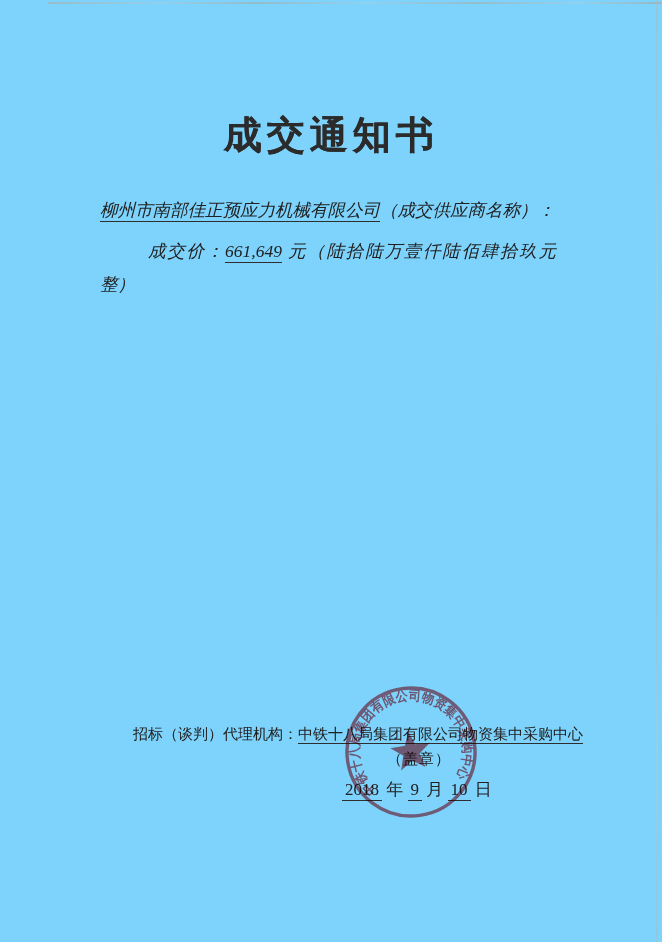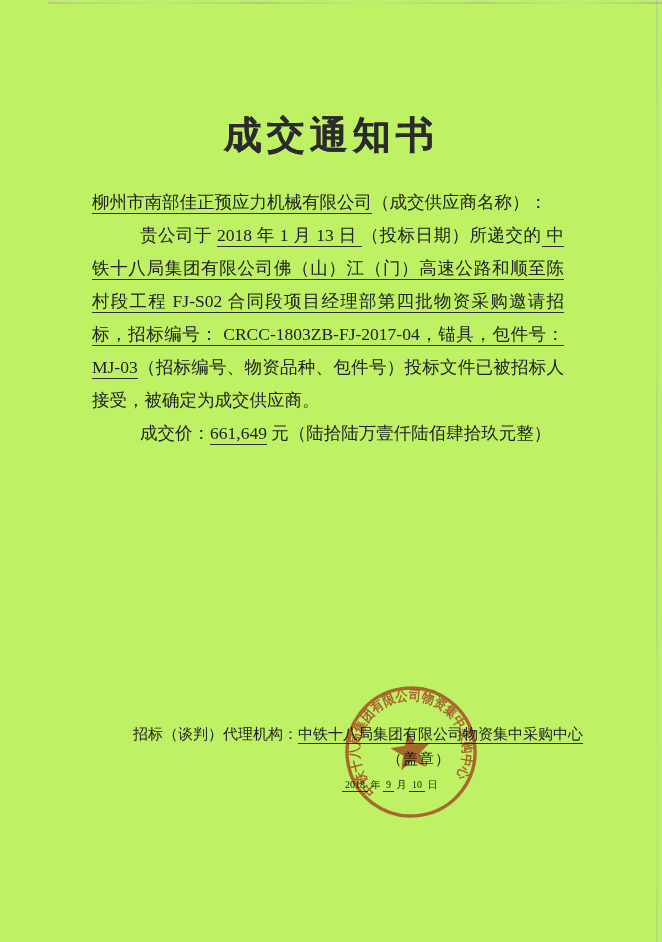--- a/index.html
+++ b/index.html
@@ -1,20 +1,20 @@
 <!DOCTYPE html>
 <html><head>
 <meta charset="utf-8">
 <style>
   html,body { margin:0; padding:0; background:#ededeb; }
   .page {
     position:relative;
     width:662px; height:942px;
     margin:0 auto;
-    background:#bef264;
+    background:#7dd3fc;
     overflow:hidden;
     font-family:"Liberation Serif","DejaVu Serif",serif;
     color:#212121;
   }
   
   .scan-top {
     position:absolute; top:2px; left:48px; right:0; height:2px;
     background:linear-gradient(90deg,
       rgba(175,170,158,.55) 0%, rgba(205,200,190,.25) 18%,
       rgba(170,165,152,.5) 34%, rgba(210,205,195,.2) 52%,
@@ -33,39 +33,39 @@
     text-align:center;
     font-size:38px; font-weight:900; letter-spacing:5px;
     color:#2b2b2b;
     text-shadow:0.6px 0 0 #2b2b2b;
   }
   .doc-body {
     position:absolute; left:92px; top:186px; width:472px;
     font-size:17.5px; line-height:33px;
     text-align:justify;
   }
-  .doc-body p { margin:0; }
+  .doc-body p { margin:8px;font-style:italic; }
   .para { text-indent:48px; }
   .p-award    { margin-top:21px; }
   .p-price    { margin-top:15px; }
   .p-contract { margin-top:8px;  }
   .p-closing  { margin-top:1px;  }
   .u { border-bottom:1.2px solid #2e2e2e; padding-bottom:1px; }
   
   .sig-line {
     position:absolute; left:133px; top:722px;
     font-size:15px; line-height:24px; white-space:nowrap;
   }
   .seal-note {
     position:absolute; left:387px; top:750px;
     font-size:15px; letter-spacing:1px; white-space:nowrap;
   }
   .date-line {
     position:absolute; left:342px; top:778px;
-    font-size:10px; white-space:nowrap;
+    font-size:17px; white-space:nowrap;
   }
   .date-line .u { padding:0 3px 1px 3px; }
   
   .seal {
     position:absolute; left:326px; top:667px; width:170px; height:170px;
     transform:rotate(-8deg);
     mix-blend-mode:multiply;
     opacity:.88;
   }
 </style>
@@ -74,21 +74,20 @@
 
 <div class="page">
 
   <div class="scan-top"></div>
   <div class="scan-right"></div>
 
   <div class="doc-title">成交通知书</div>
 
   <div class="doc-body">
     <p><span class="u">柳州市南部佳正预应力机械有限公司</span><span>（成交供应商名称）：</span></p>
-    <p class="para p-award"><span>贵公司于 </span><span class="u">2018 年 1 月 13 日 </span><span>（投标日期）所递交的</span><span class="u"> 中铁十八局集团有限公司佛（山）江（门）高速公路和顺至陈村段工程 FJ-S02 合同段项目经理部第四批物资采购邀请招标，招标编号： CRCC-1803ZB-FJ-2017-04，锚具，包件号：MJ-03</span><span>（招标编号、物资品种、包件号）投标文件已被招标人接受，被确定为成交供应商。</span></p>
     <p class="para p-price"><span>成交价：</span><span class="u">661,649</span><span> 元（陆拾陆万壹仟陆佰肆拾玖元整）</span></p>
   </div>
 
   <div class="sig-line"><span>招标（谈判）代理机构：</span><span class="u">中铁十八局集团有限公司物资集中采购中心</span></div>
 
   <div class="seal-note">（盖章）</div>
 
   <div class="date-line"><span class="u">2018</span><span> 年 </span><span class="u">9</span><span> 月 </span><span class="u">10</span><span> 日</span></div>
 
   <svg class="seal" viewBox="0 0 170 170" xmlns="http://www.w3.org/2000/svg">

